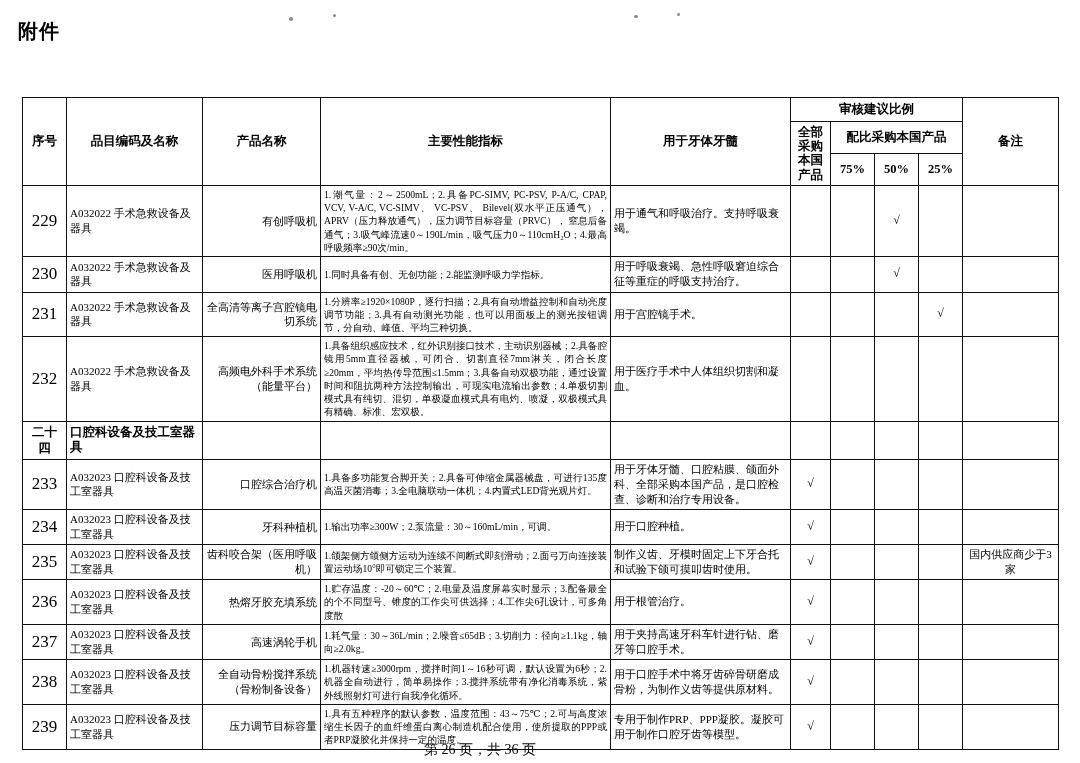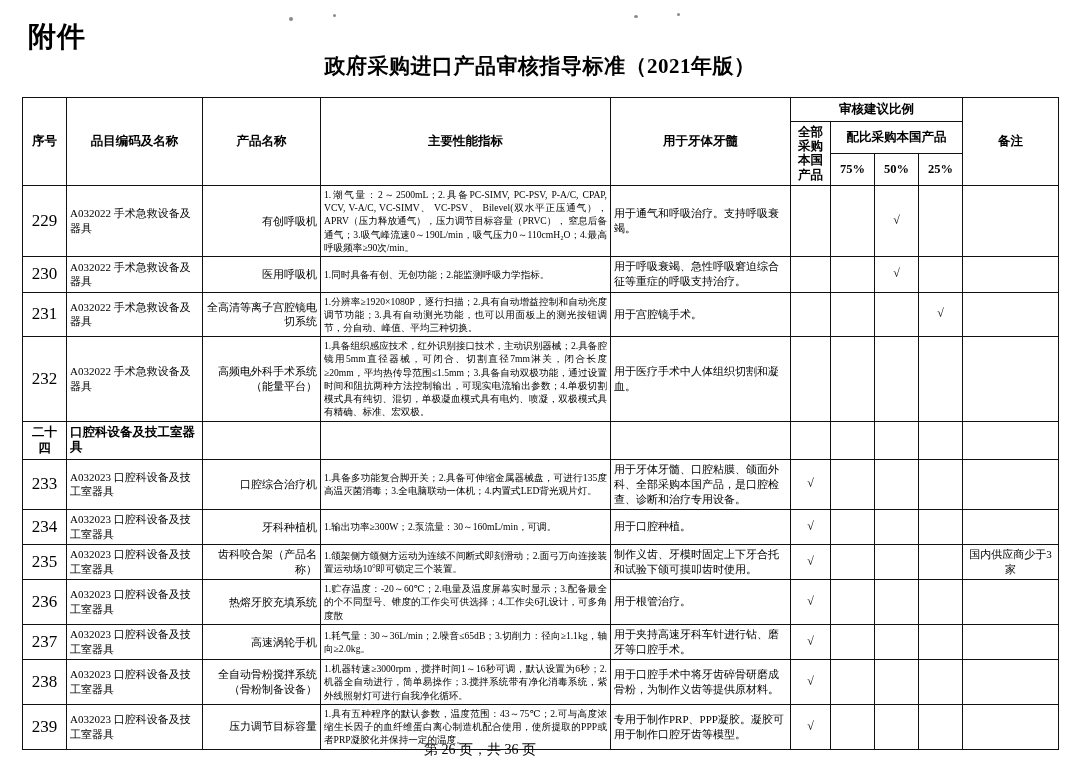--- a/index.html
+++ b/index.html
@@ -21,22 +21,22 @@
   
   .speck { position: absolute; background: #8a8a8a; border-radius: 50%; }
   .s1 { left: 289px; top: 17px; width: 4px; height: 4px; }
   .s2 { left: 333px; top: 14px; width: 3px; height: 3px; }
   .s3 { left: 634px; top: 15px; width: 4px; height: 3px; }
   .s4 { left: 677px; top: 13px; width: 3px; height: 3px; }
 
   
   .attach {
     position: absolute;
-    left: 28px; top: 18px;
-    font-size: 28px;
+    left: 18px; top: 18px;
+    font-size: 20px;
     font-weight: bold;
     letter-spacing: 1px;
     font-family: "Liberation Serif","DejaVu Serif", serif;
   }
 
   
   .doc-title {
     position: absolute;
     left: 0; top: 52px;
     width: 1080px;
@@ -122,21 +122,20 @@
 
 <div class="page">
 
   <div class="speck s1"></div>
   <div class="speck s2"></div>
   <div class="speck s3"></div>
   <div class="speck s4"></div>
 
   <div class="attach">附件</div>
 
-  <div class="doc-title">政府采购进口产品审核指导标准（2021年版）</div>
 
   <div class="tbl-wrap">
     <table class="main">
       <colgroup>
         <col class="c-seq">
           <col class="c-code">
           <col class="c-prod">
           <col class="c-perf">
         <col class="c-func">
           <col class="c-all">
@@ -246,21 +245,21 @@
             <td class="func">用于口腔种植。</td>
             <td class="mark"><span class="ck">√</span></td>
             <td class="mark"></td>
             <td class="mark"></td>
             <td class="mark"></td>
             <td class="note"></td>
           </tr>
           <tr>
             <td class="seq">235</td>
             <td class="code">A032023  口腔科设备及技工室器具</td>
-            <td class="prod">齿科咬合架（产品名称）</td>
+            <td class="prod">齿科咬合架（医用呼吸机）</td>
             <td class="perf">1.颌架侧方颌侧方运动为连续不间断式即刻滑动；2.面弓万向连接装置运动场10°即可锁定三个装置。</td>
             <td class="func">制作义齿、牙模时固定上下牙合托和试验下颌可摸叩齿时使用。</td>
             <td class="mark"><span class="ck">√</span></td>
             <td class="mark"></td>
             <td class="mark"></td>
             <td class="mark"></td>
             <td class="note">国内供应商少于3家</td>
           </tr>
           <tr>
             <td class="seq">236</td>

